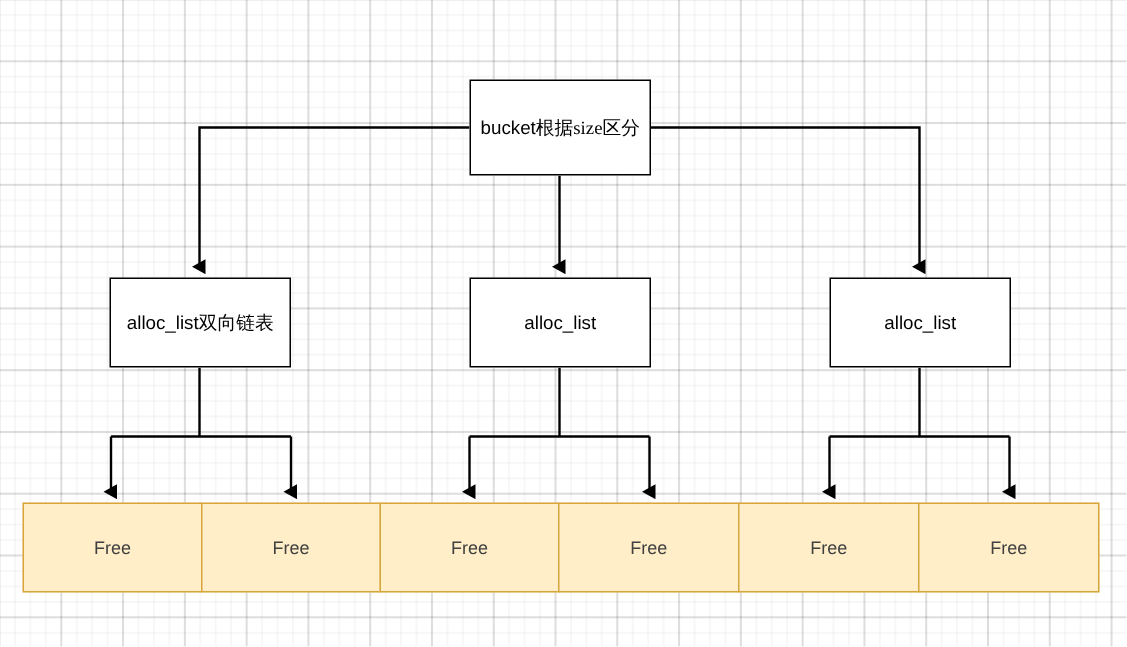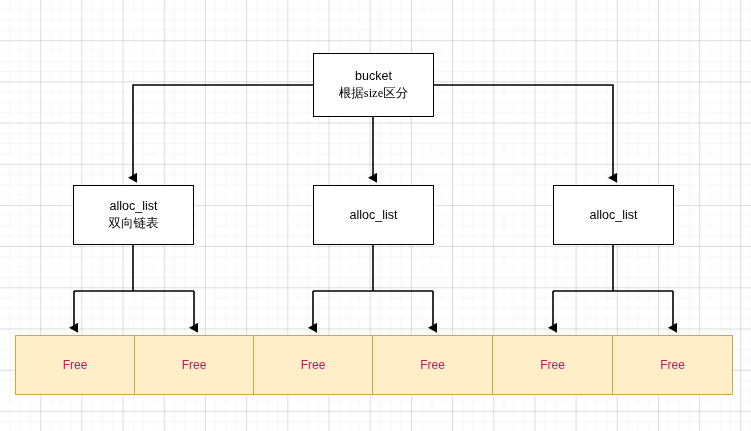--- a/index.html
+++ b/index.html
@@ -33,41 +33,41 @@
     position: absolute;
     left: 0;
     top: 0;
     width: 751px;
     height: 431px;
   }
   .node {
     position: absolute;
     box-sizing: border-box;
     display: flex;
-    flex-direction: column;
+    flex-direction: row;
     align-items: center;
     justify-content: center;
     background: #ffffff;
     border: 1.6px solid #000000;
     color: #000000;
     font-size: 12.5px;
     line-height: 17px;
     text-align: center;
     z-index: 3;
   }
   .node .line2 { display: block; font-family: Liberation Serif, serif; }
   .freecell {
     position: absolute;
     box-sizing: border-box;
     display: flex;
     align-items: center;
     justify-content: center;
     background: #ffeec8;
     border: 1.5px solid #d6a53c;
-    color: #be185d;
+    color: #404040;
     font-size: 12px;
     z-index: 3;
   }
 </style>
 </head>
 <body>
 
 <div id="canvas">
 
   <svg id="edges" viewBox="0 0 751 431" xmlns="http://www.w3.org/2000/svg">

